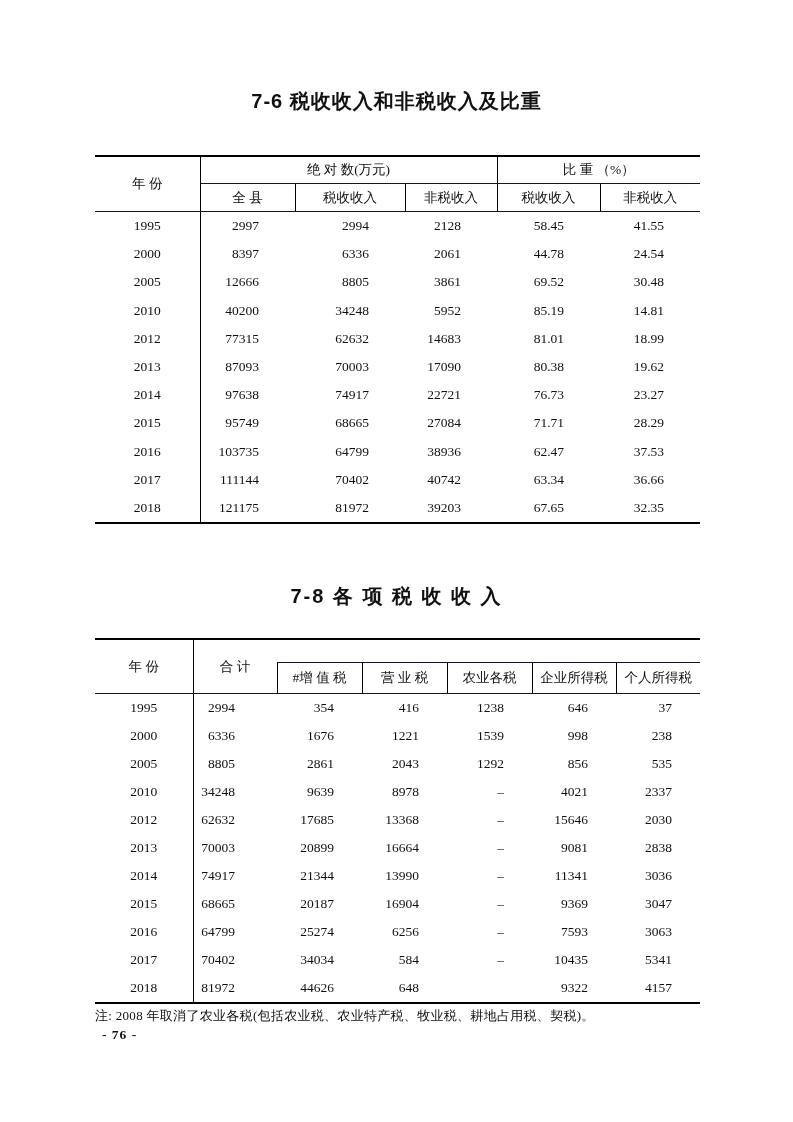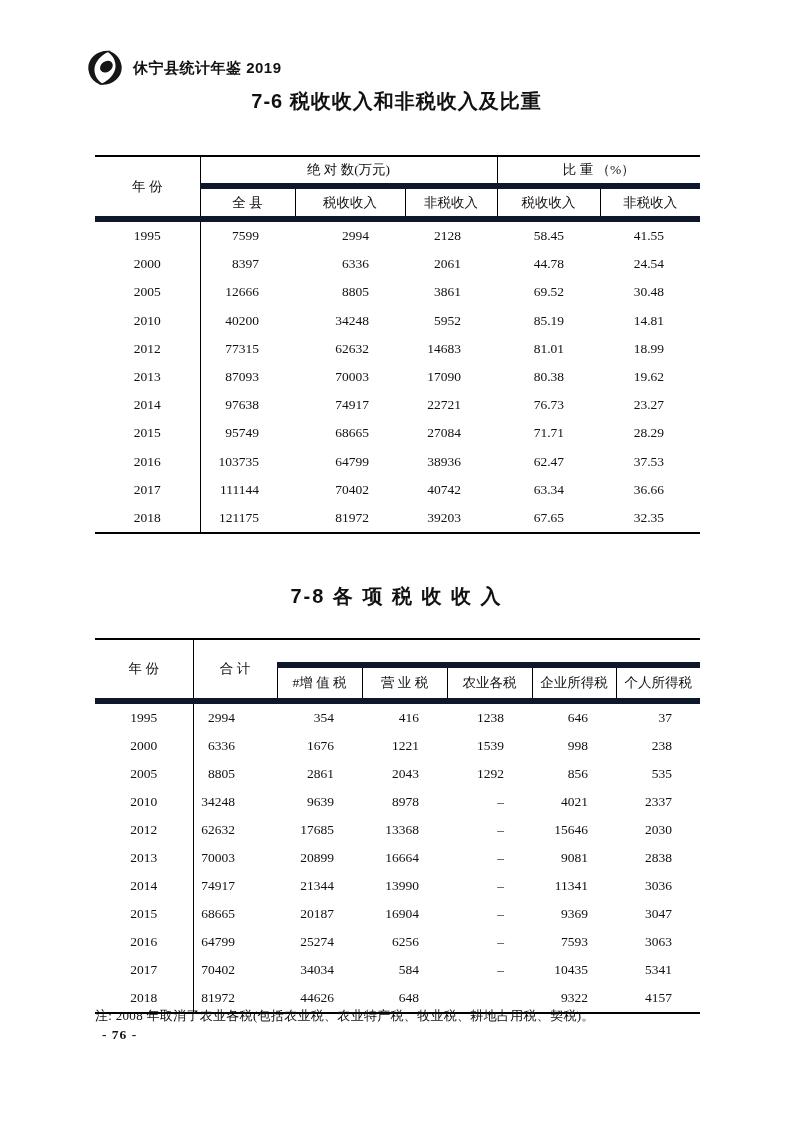--- a/index.html
+++ b/index.html
@@ -24,49 +24,41 @@
   .unit-line { position:absolute; top:611px; left:95px; width:605px; text-align:right; font-size:12.5px; }
   
   table { border-collapse:collapse; table-layout:fixed; width:605px; position:absolute; left:95px; background:#fff; }
   #table1 { top:155px; }
   #table2 { top:638px; }
   table { border-top:2.5px solid #000; border-bottom:2.5px solid #000; }
   th, td { padding:0; font-weight:normal; font-size:13.5px; color:#111; overflow:hidden; white-space:nowrap; }
   thead th { text-align:center; }
   .v-r { border-right:1px solid #000; }
   .v-l { border-left:1px solid #000; }
-  .h-b { border-bottom:6px solid #0f172a; }
+  .h-b { border-bottom:1px solid #0f172a; }
   #table1 thead tr.hrow1 th { height:26px; }
   #table1 thead tr.hrow2 th { height:27px;margin-top:44px; }
   #table2 thead tr.hrow1 th, #table2 thead tr.hrow1 td { height:22px; }
   #table2 thead tr.hrow2 th { height:30px; }
   tbody td { height:28.2px; vertical-align:middle; }
   #table2 tbody td { height:28px; }
   tbody td.c-year { text-align:center; }
   tbody td.c-num { text-align:right; padding-right:36px; }
   #table2 tbody td.c-num { padding-right:28px; }
   #table2 tbody td:nth-child(2) { padding-right:42px; }
   #table1 tbody td:first-child, #table2 tbody td:first-child { border-right:1px solid #000; }
   
   .note { position:absolute; top:1007px; left:95px; font-size:13px; letter-spacing:0.3px; }
   .page-number { position:absolute; top:1027px; left:102px; font-size:13.5px; font-weight:700; letter-spacing:1px; }
 </style>
 </head>
 <body>
 
 <div class="page">
 
-  <div class="brand-row">
-    <svg class="brand-logo" viewBox="0 0 40 38" xmlns="http://www.w3.org/2000/svg">
-      <path d="M27 1 C11 -1 1 10 2.5 21 C4 31 12 37 19 36.5 C10 32 6.5 22 10.5 14 C14 7 20.5 2.5 27 1 Z" fill="#161616"></path>
-      <path d="M13 36.5 C29 38.5 39 27.5 37.5 16.5 C36 6.5 28 0.5 21 1 C30 5.5 33.5 15.5 29.5 23.5 C26 30.5 19.5 35 13 36.5 Z" fill="#161616"></path>
-      <ellipse cx="21.5" cy="17.5" rx="7.2" ry="5.6" transform="rotate(-35 21.5 17.5)" fill="#161616"></ellipse>
-    </svg>
-    <span class="brand-text">休宁县统计年鉴 2019</span>
-  </div>
 
   <div class="sec-title title-1">7-6 税收收入和非税收入及比重</div>
 
   <table id="table1">
     <colgroup>
       <col style="width:105px">
         <col style="width:95px">
         <col style="width:110px">
       <col style="width:92px">
         <col style="width:103px">
@@ -82,21 +74,21 @@
         <th class="h-b">全  县</th>
         <th class="v-l h-b">税收收入</th>
         <th class="v-l h-b">非税收入</th>
         <th class="v-l h-b">税收收入</th>
         <th class="v-l h-b">非税收入</th>
       </tr>
     </thead>
     <tbody>
         <tr>
           <td class="c-year">1995</td>
-          <td class="c-num">7599</td>
+          <td class="c-num">2997</td>
           <td class="c-num">2994</td>
           <td class="c-num">2128</td>
           <td class="c-num">58.45</td>
           <td class="c-num">41.55</td>
         </tr>
         <tr>
           <td class="c-year">2000</td>
           <td class="c-num">8397</td>
           <td class="c-num">6336</td>
           <td class="c-num">2061</td>

